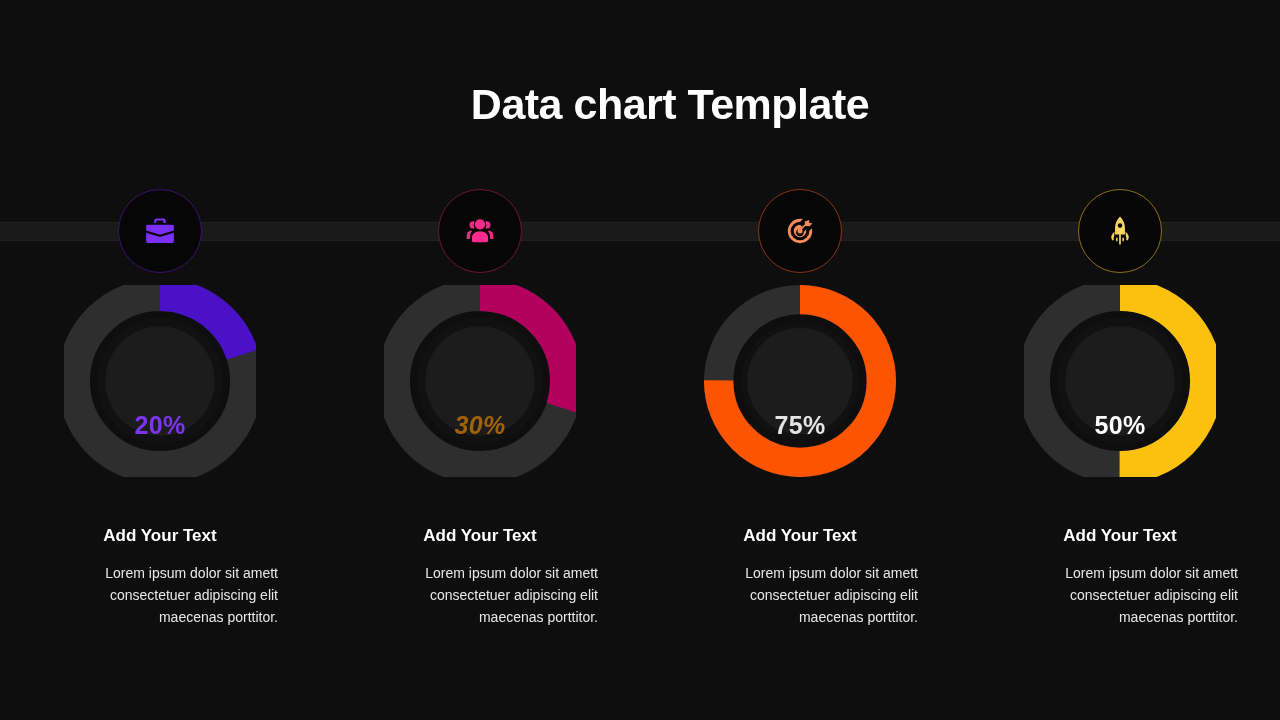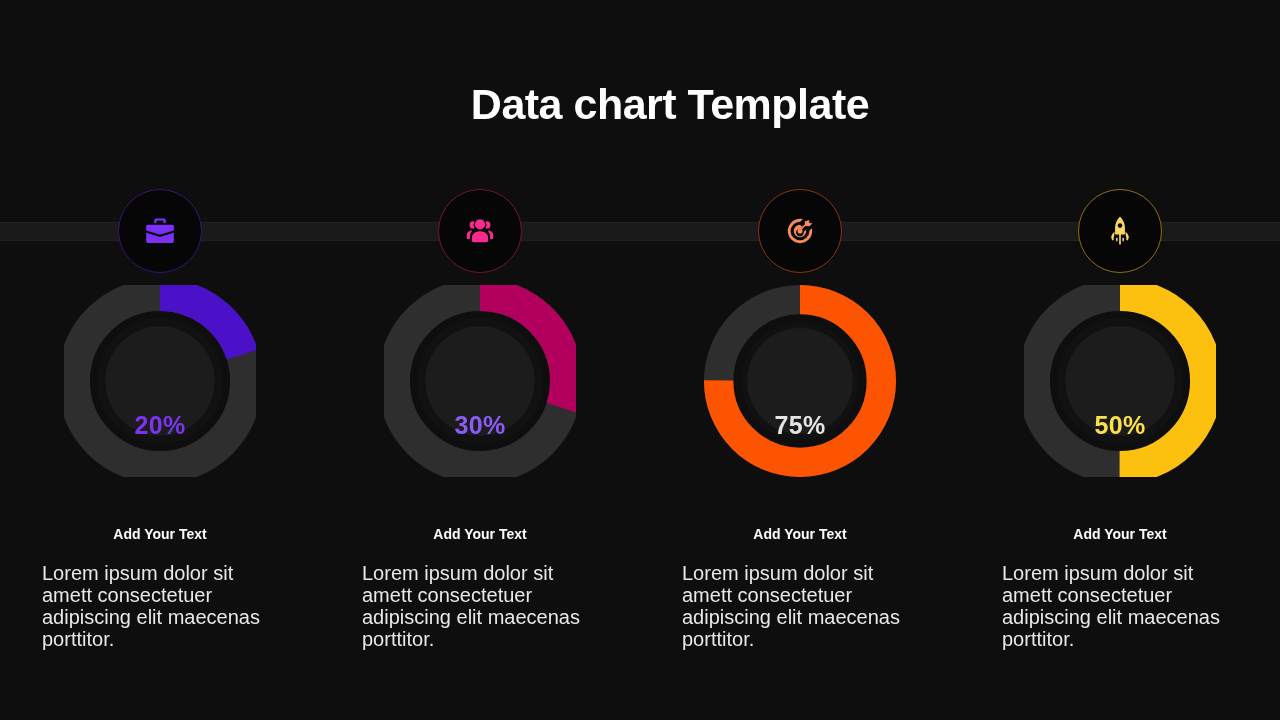--- a/index.html
+++ b/index.html
@@ -98,32 +98,32 @@
     letter-spacing:0.3px;
     margin-top:44px;
   }
 
   
   .caption-head {
     position:absolute;
     top:526px;
     width:100%;
     text-align:center;
-    font-size:14px;
+    font-size:17px;
     font-weight:600;
     color:#ffffff;
   }
   .caption-body {
     position:absolute;
     top:562px;
     width:236px;
     left:50%;
     transform:translateX(-50%);
-    text-align:left;
-    font-size:20px;
+    text-align:right;
+    font-size:14px;
     line-height:22px;
     color:#e8e8e8;
   }
 </style>
 </head>
 <body>
 
 <div class="slide">
 
   <div class="band"></div>
@@ -168,21 +168,21 @@
             </svg>
           </span>
         </div>
         <div class="donut-wrap">
           <svg viewBox="0 0 100 100" preserveAspectRatio="xMidYMid meet">
             <circle cx="50" cy="50" r="45" fill="none" stroke="#2e2e2e" stroke-width="17"></circle>
             <circle cx="50" cy="50" r="45" fill="none" stroke="#b3005e" stroke-width="17" stroke-dasharray="84.823 197.920" stroke-dashoffset="0"></circle>
             <circle cx="50" cy="50" r="33" fill="#111111"></circle>
             <circle cx="50" cy="50" r="28.5" fill="#1c1c1c"></circle>
           </svg>
-          <div class="pct" style="color:#8b5cf6;">30%</div>
+          <div class="pct" style="color:#a16207;font-style:italic;">30%</div>
         </div>
         <div class="caption-head">Add Your Text</div>
         <div class="caption-body">Lorem ipsum dolor sit amett consectetuer adipiscing elit maecenas porttitor.</div>
       </div>
       <div class="col">
         <div class="icon-badge" style="border:1.5px solid #8a3410;">
           <span>
             <svg viewBox="0 0 24 24">
               <path fill="#f58b5c" d="M12 3.4a8.6 8.6 0 1 0 8.6 8.6c0-.7-.1-1.4-.2-2l-1.8 1.8c0 .1 0 .2 0 .2A6.6 6.6 0 1 1 12 5.4c.1 0 .2 0 .2 0l1.8-1.8c-.6-.1-1.3-.2-2-.2z"></path>
               <path fill="#f58b5c" d="M12 7.6a4.4 4.4 0 1 0 4.4 4.4c0-.4 0-.7-.1-1l-1.7 1.7a2.7 2.7 0 1 1-2.3-2.3l1.7-1.7c-.3-.1-.7-.1-1-.1z"></path>
@@ -220,20 +220,20 @@
             </svg>
           </span>
         </div>
         <div class="donut-wrap">
           <svg viewBox="0 0 100 100" preserveAspectRatio="xMidYMid meet">
             <circle cx="50" cy="50" r="45" fill="none" stroke="#2e2e2e" stroke-width="17"></circle>
             <circle cx="50" cy="50" r="45" fill="none" stroke="#fcc00e" stroke-width="17" stroke-dasharray="141.372 141.372" stroke-dashoffset="0"></circle>
             <circle cx="50" cy="50" r="33" fill="#111111"></circle>
             <circle cx="50" cy="50" r="28.5" fill="#1c1c1c"></circle>
           </svg>
-          <div class="pct" style="color:#fde047;">50%</div>
+          <div class="pct" style="color:#ffffff;">50%</div>
         </div>
         <div class="caption-head">Add Your Text</div>
         <div class="caption-body">Lorem ipsum dolor sit amett consectetuer adipiscing elit maecenas porttitor.</div>
       </div>
     </div>
 
 </div>
 
 </body></html>

